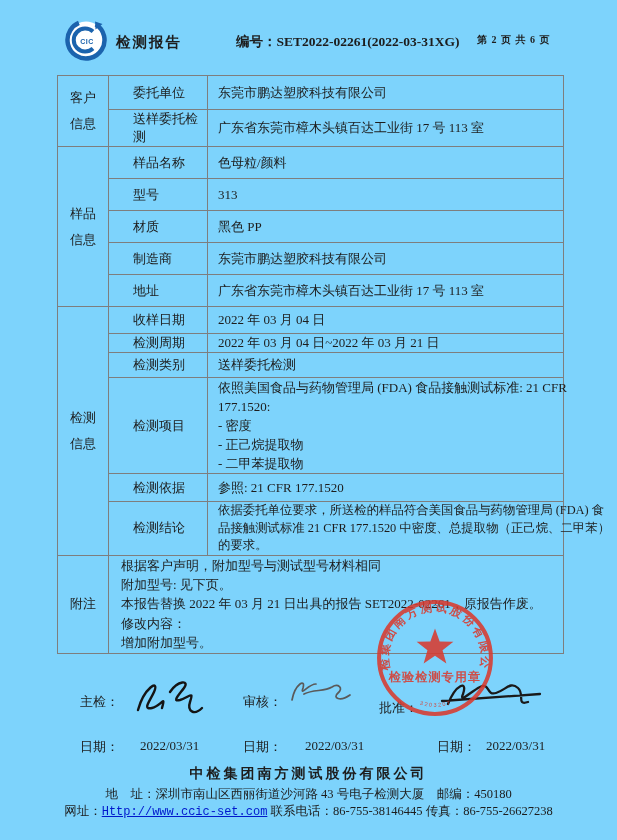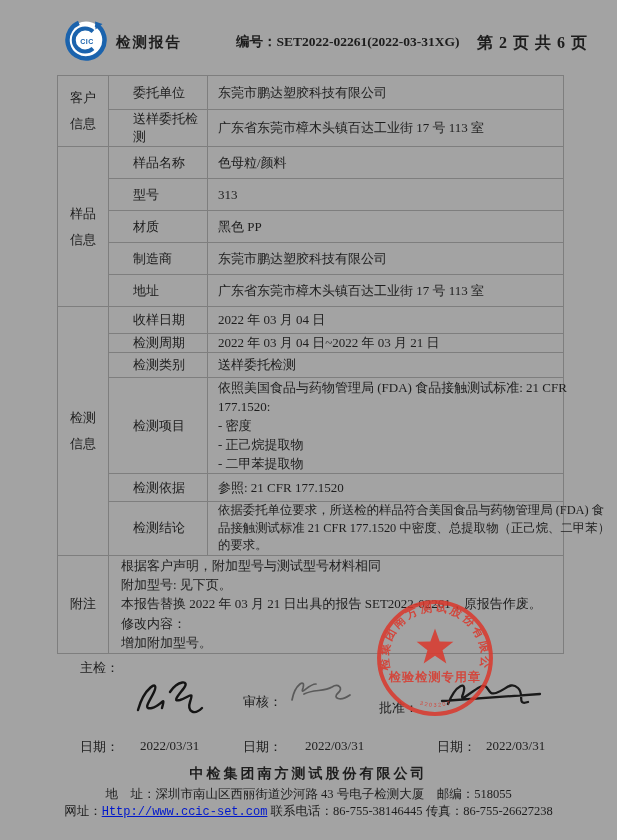--- a/index.html
+++ b/index.html
@@ -1,27 +1,27 @@
 <!DOCTYPE html>
 <html><head>
 <meta charset="utf-8">
 <style>
   * { margin:0; padding:0; box-sizing:border-box; }
   html,body { background:#e8e8e8; }
   .page {
     position:relative; width:617px; height:840px; margin:0 auto;
-    background:#a3a3a3; overflow:hidden;
+    background:#7dd3fc; overflow:hidden;
     font-family:"Liberation Serif","DejaVu Serif",serif;
     color:#1d1d1d;
   }
   
   .hdr-logo { position:absolute; left:64px; top:18px; width:44px; height:44px; }
   .hdr-title { position:absolute; left:116px; top:33px; font-size:14.5px; font-weight:bold; letter-spacing:2px; }
   .hdr-no    { position:absolute; left:236px; top:33px; font-size:13.5px; font-weight:bold; }
-  .hdr-page  { position:absolute; left:477px; top:33px; font-size:16px; font-weight:bold; letter-spacing:1px; }
+  .hdr-page  { position:absolute; left:477px; top:33px; font-size:10px; font-weight:bold; letter-spacing:1px; }
 
   
   table.report {
     position:absolute; left:57px; top:75px;
     width:506px; border-collapse:collapse; table-layout:fixed;
     font-size:13px;
   }
   table.report td { border:1px solid #7e7e7e; vertical-align:middle; }
   td.cat { text-align:center; line-height:26px; font-size:13px; }
   td.lab { padding-left:24px; }
@@ -155,21 +155,21 @@
         <div class="ln">根据客户声明，附加型号与测试型号材料相同</div>
         <div class="ln">附加型号: 见下页。</div>
         <div class="ln">本报告替换 2022 年 03 月 21 日出具的报告 SET2022-02261，原报告作废。</div>
         <div class="ln">修改内容：</div>
         <div class="ln">增加附加型号。</div>
       </td>
     </tr>
   </tbody>
     </table>
 
-  <div class="sig-label" style="left:80px;top:659px">主检：</div>
+  <div class="sig-label" style="left:80px;top:693px">主检：</div>
   <svg class="sig-svg" style="left:128px;top:670px" width="100" height="52" viewBox="0 0 100 52">
     <path d="M10,40 C16,18 32,8 26,22 C22,31 14,40 24,38 C33,36 38,24 34,38 M42,22 C50,10 62,10 56,18 C50,26 44,32 52,30 C62,27 66,20 62,32 C59,41 66,46 74,38" fill="none" stroke="#141414" stroke-width="2.4" stroke-linecap="round"></path>
   </svg>
   <div class="sig-label" style="left:243px;top:693px">审核：</div>
   <svg class="sig-svg" style="left:282px;top:672px" width="84" height="44" viewBox="0 0 84 44">
     <path d="M10,28 C13,12 24,6 21,16 C18,25 26,12 34,12 M22,22 C32,17 42,20 50,15 C56,11 62,16 56,21 C50,26 58,30 68,23" fill="none" stroke="#5a5a5a" stroke-width="1.7" stroke-linecap="round"></path>
   </svg>
   <div class="sig-label" style="left:379px;top:699px">批准：</div>
   <svg class="sig-svg" style="left:434px;top:668px" width="112" height="52" viewBox="0 0 112 52">
     <path d="M14,36 C22,16 34,12 29,26 C25,36 36,24 46,19 C56,14 52,28 62,25 C72,22 76,13 84,20 C91,26 82,38 94,34 M8,33 L106,26" fill="none" stroke="#1a1a1a" stroke-width="2.3" stroke-linecap="round"></path>
@@ -192,16 +192,16 @@
     <text font-size="11.5" font-weight="bold" fill="#d93a2e" letter-spacing="2.5" font-family="Liberation Serif, serif">
       <textPath href="#arcTop" startOffset="50%" text-anchor="middle">中检集团南方测试股份有限公司</textPath>
     </text>
     <text x="60" y="83" font-size="12" font-weight="bold" fill="#d93a2e" text-anchor="middle" letter-spacing="1" font-family="Liberation Serif, serif">检验检测专用章</text>
     <text font-size="5.5" fill="#d93a2e" font-family="Liberation Sans, sans-serif">
       <textPath href="#arcBot" startOffset="50%" text-anchor="middle">3 2 0 3 2 0 7</textPath>
     </text>
   </svg>
 
   <div class="ftr ftr-company">中检集团南方测试股份有限公司</div>
-  <div class="ftr ftr-line2">地　址：深圳市南山区西丽街道沙河路 43 号电子检测大厦　邮编：518055</div>
+  <div class="ftr ftr-line2">地　址：深圳市南山区西丽街道沙河路 43 号电子检测大厦　邮编：450180</div>
   <div class="ftr ftr-line3"><span>网址：</span><a href="#" class="ftr-link">Http://www.ccic-set.com</a><span> 联系电话：</span><span>86-755-38146445</span><span> 传真：</span><span>86-755-26627238</span></div>
 
 </div>
 
 </body></html>

